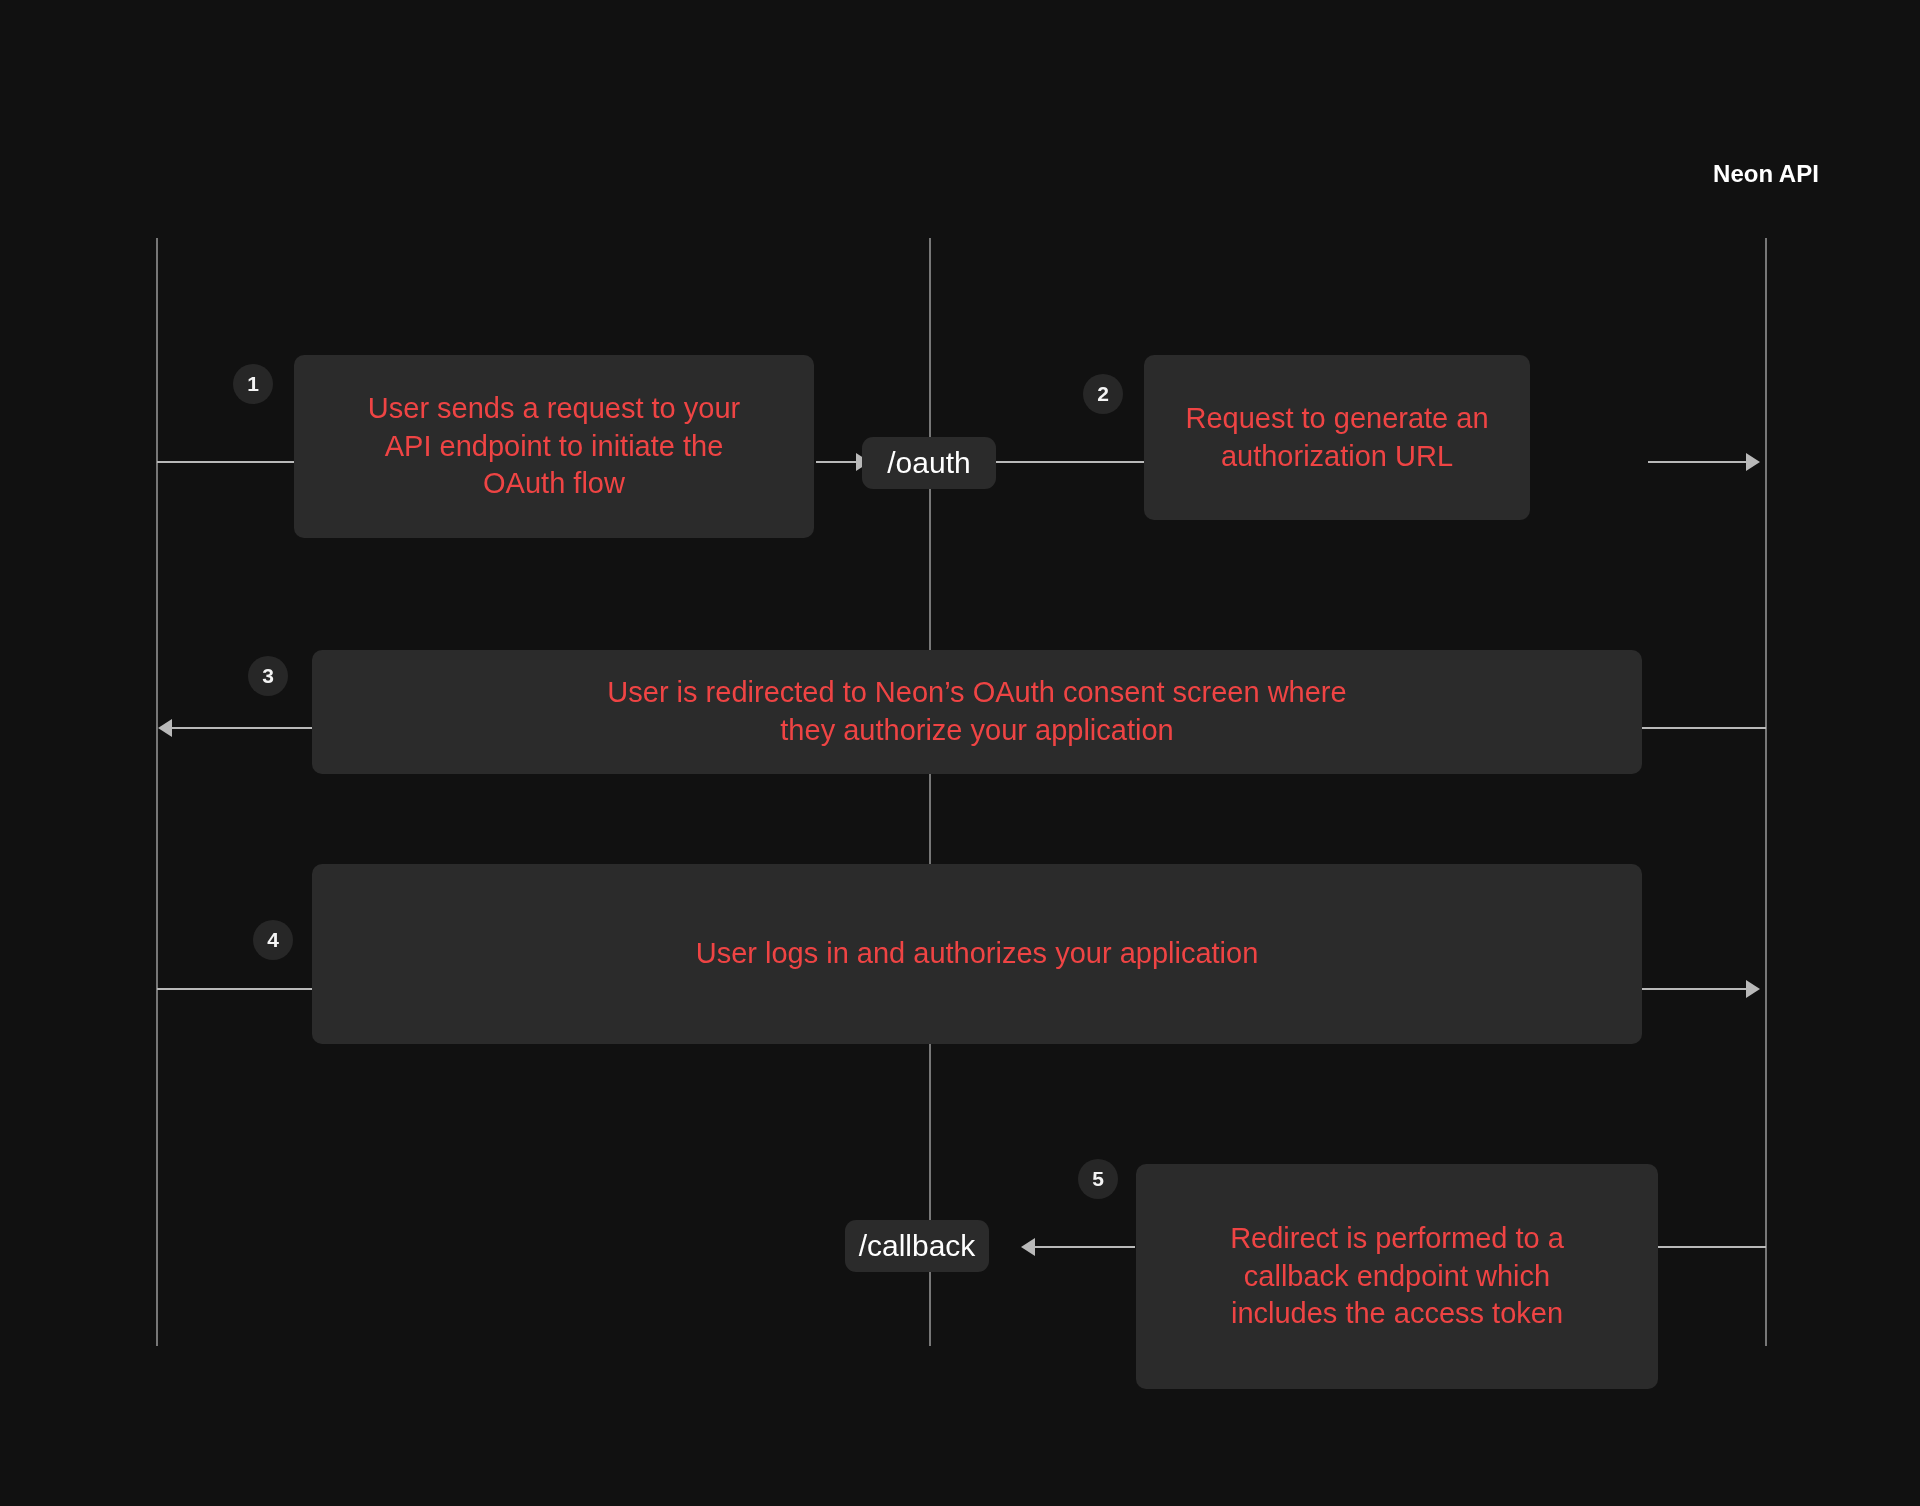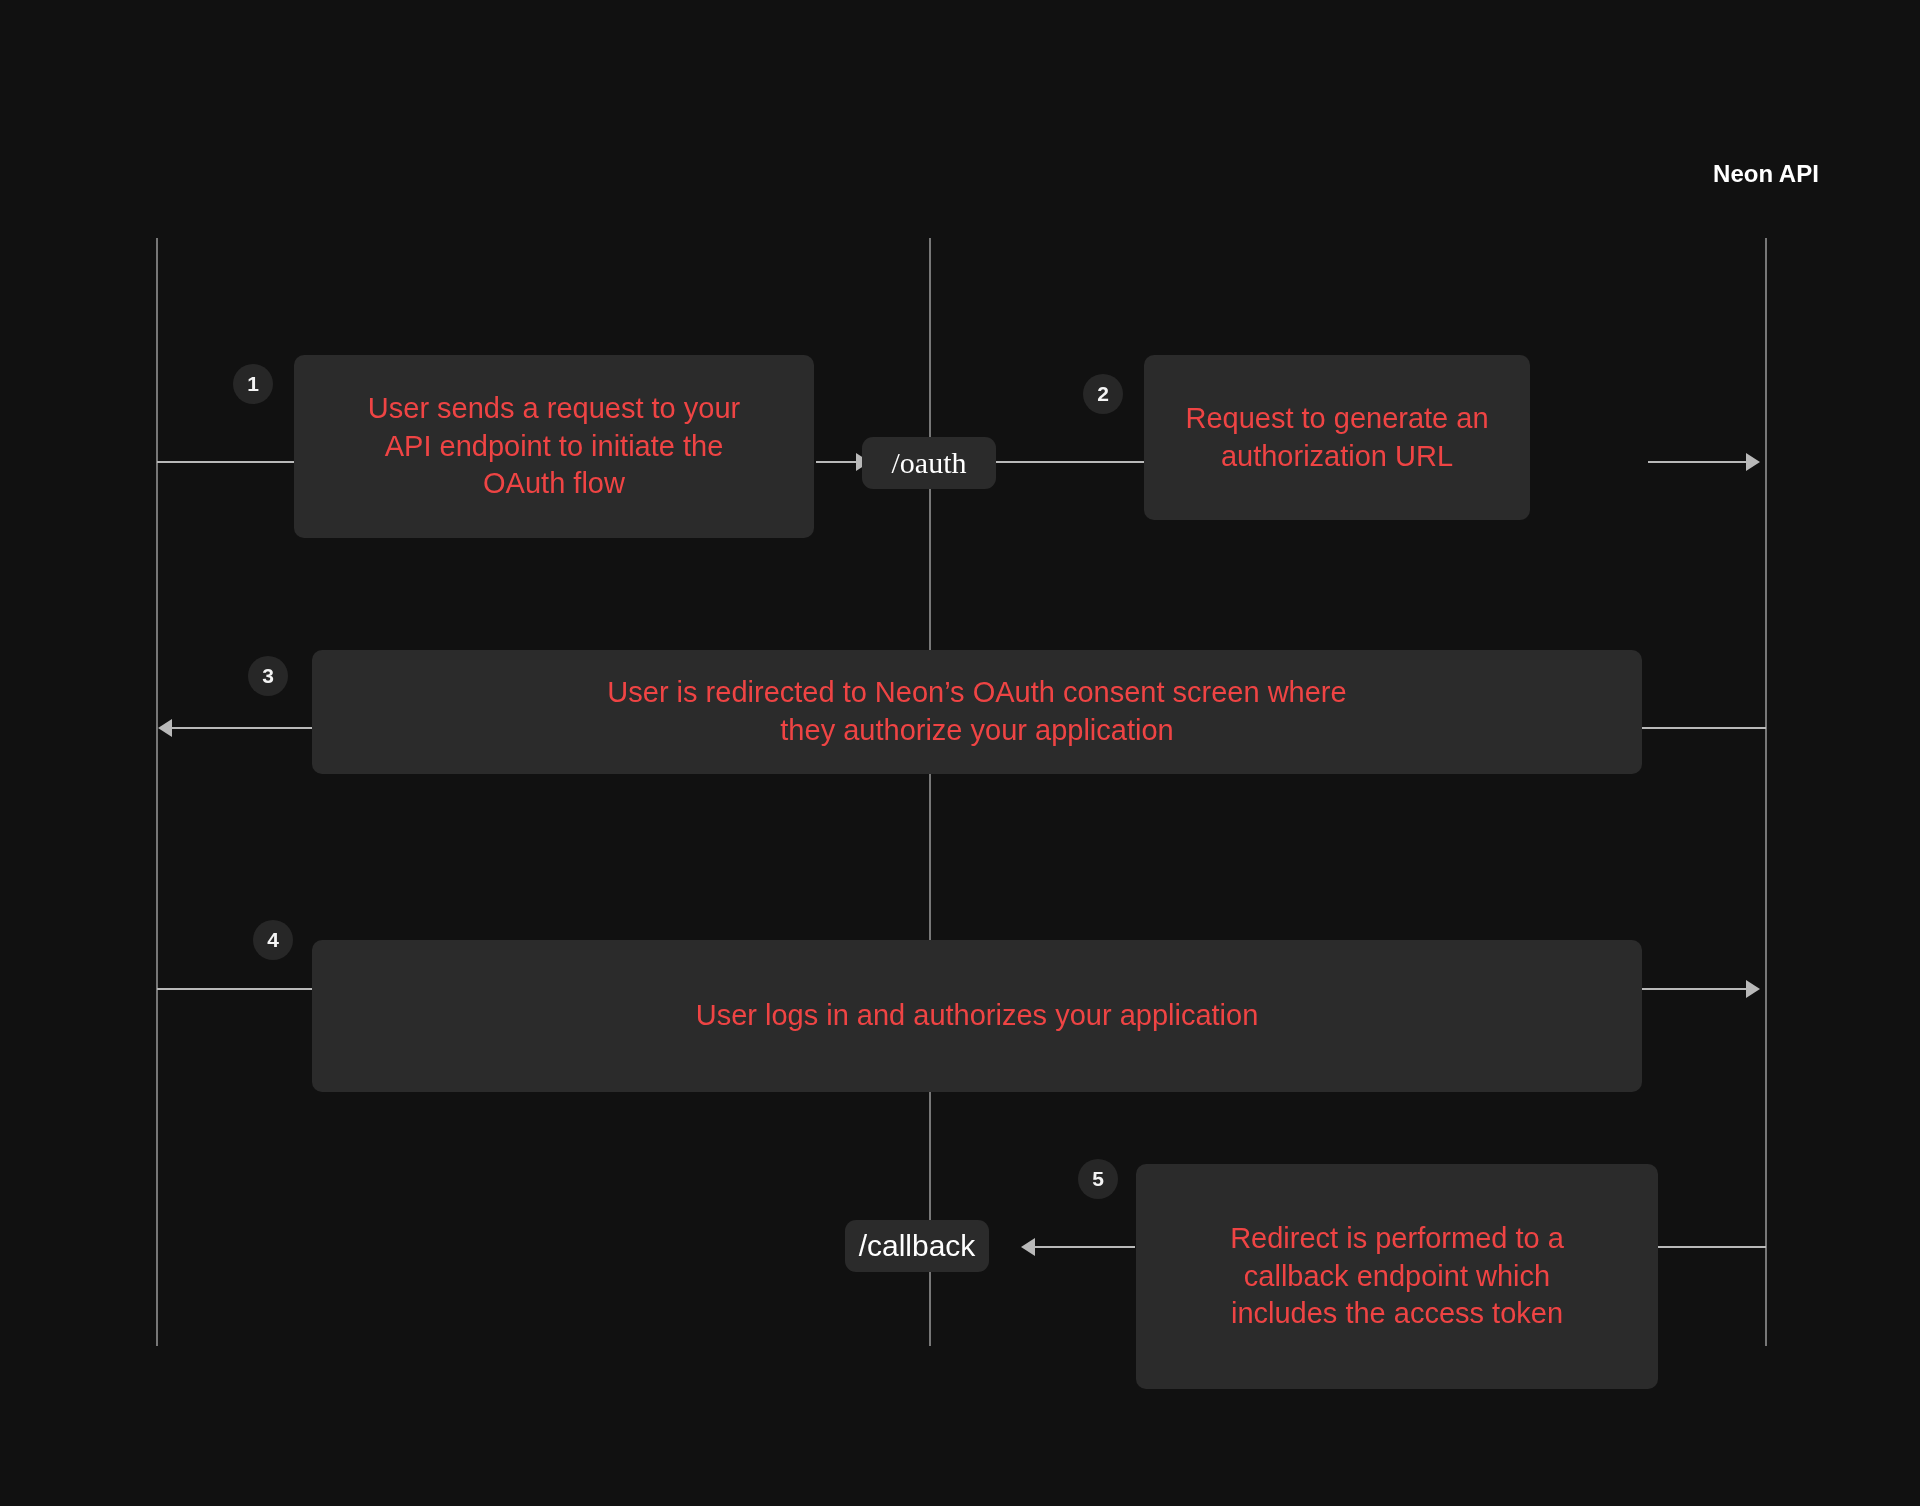--- a/index.html
+++ b/index.html
@@ -127,21 +127,21 @@
 
   <div class="step-box" style="left:294px; top:355px; width:520px; height:183px;">
     <span class="step-text">User sends a request to your
 API endpoint to initiate the
 OAuth flow</span>
   </div>
 
   <div class="conn" style="left:816px; top:461px; width:42px;"></div>
   <div class="arrow-head right" style="left:856px; top:453px;"></div>
 
-  <div class="pill" style="left:862px; top:437px; width:134px; height:52px;font-family:Liberation Serif, serif;">/oauth</div>
+  <div class="pill" style="left:862px; top:437px; width:134px; height:52px;">/oauth</div>
 
   <div class="conn" style="left:996px; top:461px; width:148px;"></div>
 
   <div class="badge" style="left:1083px; top:374px;">2</div>
 
   <div class="step-box" style="left:1144px; top:355px; width:386px; height:165px;">
     <span class="step-text">Request to generate an
 authorization URL</span>
   </div>
 
@@ -157,21 +157,21 @@
     <span class="step-text">User is redirected to Neon’s OAuth consent screen where
 they authorize your application</span>
   </div>
 
   <div class="conn" style="left:1642px; top:727px; width:124px;"></div>
 
   <div class="conn" style="left:157px; top:988px; width:155px;"></div>
 
   <div class="badge" style="left:253px; top:920px;">4</div>
 
-  <div class="step-box" style="left:312px; top:940px; width:1330px; height:152px;">
+  <div class="step-box" style="left:312px; top:864px; width:1330px; height:180px;">
     <span class="step-text">User logs in and authorizes your application</span>
   </div>
 
   <div class="conn" style="left:1642px; top:988px; width:106px;"></div>
   <div class="arrow-head right" style="left:1746px; top:980px;"></div>
 
   <div class="pill" style="left:845px; top:1220px; width:144px; height:52px;">/callback</div>
 
   <div class="arrow-head left" style="left:1021px; top:1238px;"></div>
   <div class="conn" style="left:1035px; top:1246px; width:100px;"></div>

